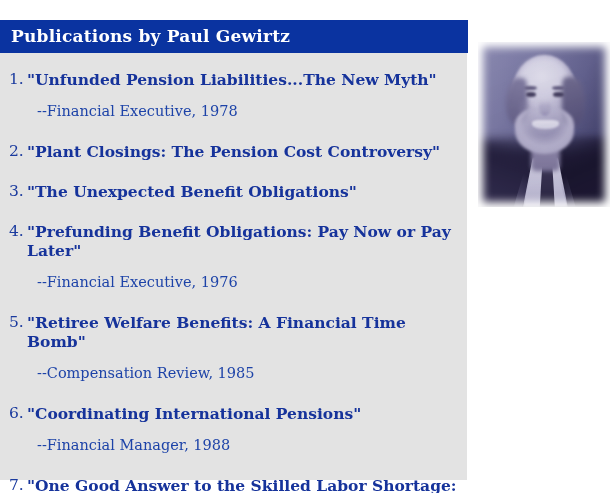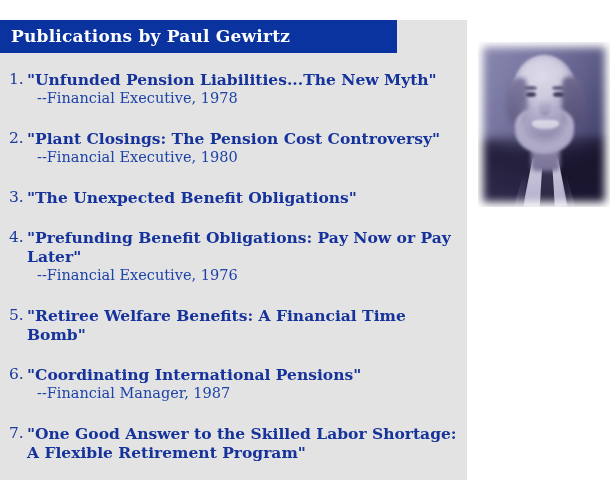--- a/index.html
+++ b/index.html
@@ -22,21 +22,21 @@
     top: 20px;
     width: 467px;
     height: 460px;
     background: #e3e3e3;
   }
 
   #pub-header {
     position: absolute;
     left: 0;
     top: 0;
-    width: 397px;
+    width: 468px;
     height: 33px;
     background: #0a33a0;
   }
   #pub-header-title {
     position: absolute;
     left: 11px;
     top: 6px;
     color: #ffffff;
     font-size: 17px;
     font-weight: bold;
@@ -83,20 +83,21 @@
     white-space: pre-line;
   }
 
   .pub-source {
     color: #1d43a8;
     font-size: 14.5px;
     font-weight: normal;
     line-height: 19px;
     padding-left: 10px;
     font-family: "DejaVu Serif", "Liberation Serif", serif;
+    margin-top: 13px;
   }
 
   
   #portrait-wrap {
     position: absolute;
     left: 478px;
     top: 42px;
     width: 132px;
     height: 165px;
   }
@@ -324,43 +325,43 @@
 
     <div class="pub-item">
       <span class="pub-num">1.</span>
       <div class="pub-title">"Unfunded Pension Liabilities...The New Myth"</div>
       <div class="pub-source">--Financial Executive, 1978</div>
     </div>
 
     <div class="pub-item">
       <span class="pub-num">2.</span>
       <div class="pub-title">"Plant Closings: The Pension Cost Controversy"</div>
-      <div class="pub-source">--Financial Executive, 1980</div>
     </div>
 
     <div class="pub-item">
       <span class="pub-num">3.</span>
       <div class="pub-title">"The Unexpected Benefit Obligations"</div>
     </div>
 
     <div class="pub-item">
       <span class="pub-num">4.</span>
       <div class="pub-title">"Prefunding Benefit Obligations: Pay Now or Pay Later"</div>
       <div class="pub-source">--Financial Executive, 1976</div>
     </div>
 
     <div class="pub-item">
       <span class="pub-num">5.</span>
       <div class="pub-title">"Retiree Welfare Benefits: A Financial Time Bomb"</div>
+      <div class="pub-source">--Compensation Review, 1985</div>
     </div>
 
     <div class="pub-item">
       <span class="pub-num">6.</span>
       <div class="pub-title">"Coordinating International Pensions"</div>
-      <div class="pub-source">--Financial Manager, 1987</div>
+      <div class="pub-source">--Financial Manager, 1988</div>
     </div>
 
     <div class="pub-item">
       <span class="pub-num">7.</span>
       <div class="pub-title">"One Good Answer to the Skilled Labor Shortage:
 A Flexible Retirement Program"</div>
 
     </div>
 
   </div>

